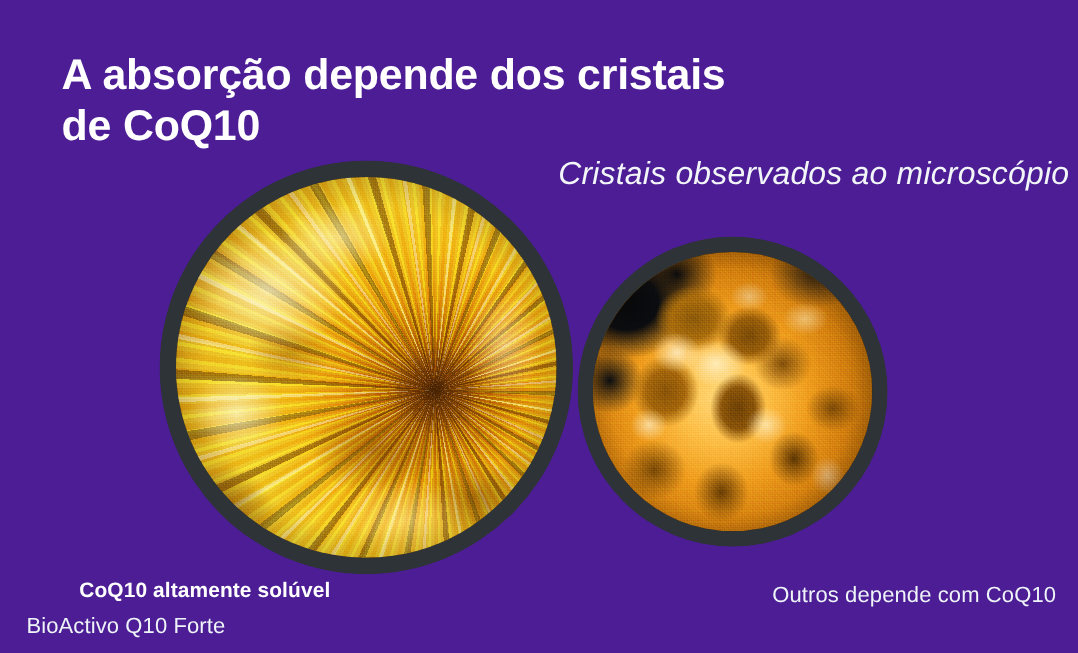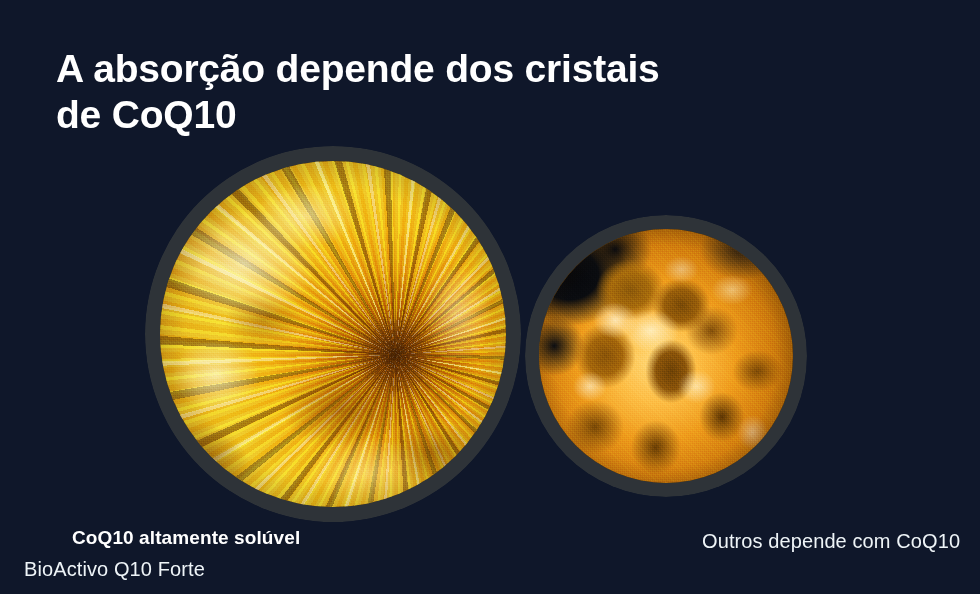--- a/index.html
+++ b/index.html
@@ -2,21 +2,21 @@
 <html><head>
 <meta charset="utf-8">
 <style>
   html,body{margin:0;padding:0;}
   body{
     width:980px;height:594px;overflow:hidden;
     font-family:"Liberation Sans","DejaVu Sans",sans-serif;
     background:#226285;
     position:relative;
   }
-  .stage{position:absolute;inset:0;background:#0f172a;text-decoration:underline;}
+  .stage{position:absolute;inset:0;background:#4c1d95;text-decoration:underline;}
 
   
   .title{
     position:absolute;left:56px;top:20px;width:760px;
     color:#ffffff;font-size:39px;font-weight:bold;
     line-height:1.18;letter-spacing:-0.2px;
     white-space:pre-line;
   }
   
   .micro-label{
@@ -151,20 +151,21 @@
   #caption-right{left:702px;top:521px;}
 </style>
 </head>
 <body>
 
 <div class="stage">
 
   <h1 class="title">A absorção depende dos cristais
 de CoQ10</h1>
 
+  <div class="micro-label">Cristais observados ao microscópio</div>
 
   <div class="scope" id="scope-left" style="left:145px;top:146px;width:376px;height:376px;">
     <div class="ring"></div>
     <div class="lens" id="lens-left" style="left:15px;top:15px;right:15px;bottom:15px;">
       <div class="tex l0"></div>
       <div class="tex l1"></div>
       <div class="tex l2"></div>
       <div class="tex l3"></div>
       <div class="tex l4"></div>
       <div class="grain"></div>

